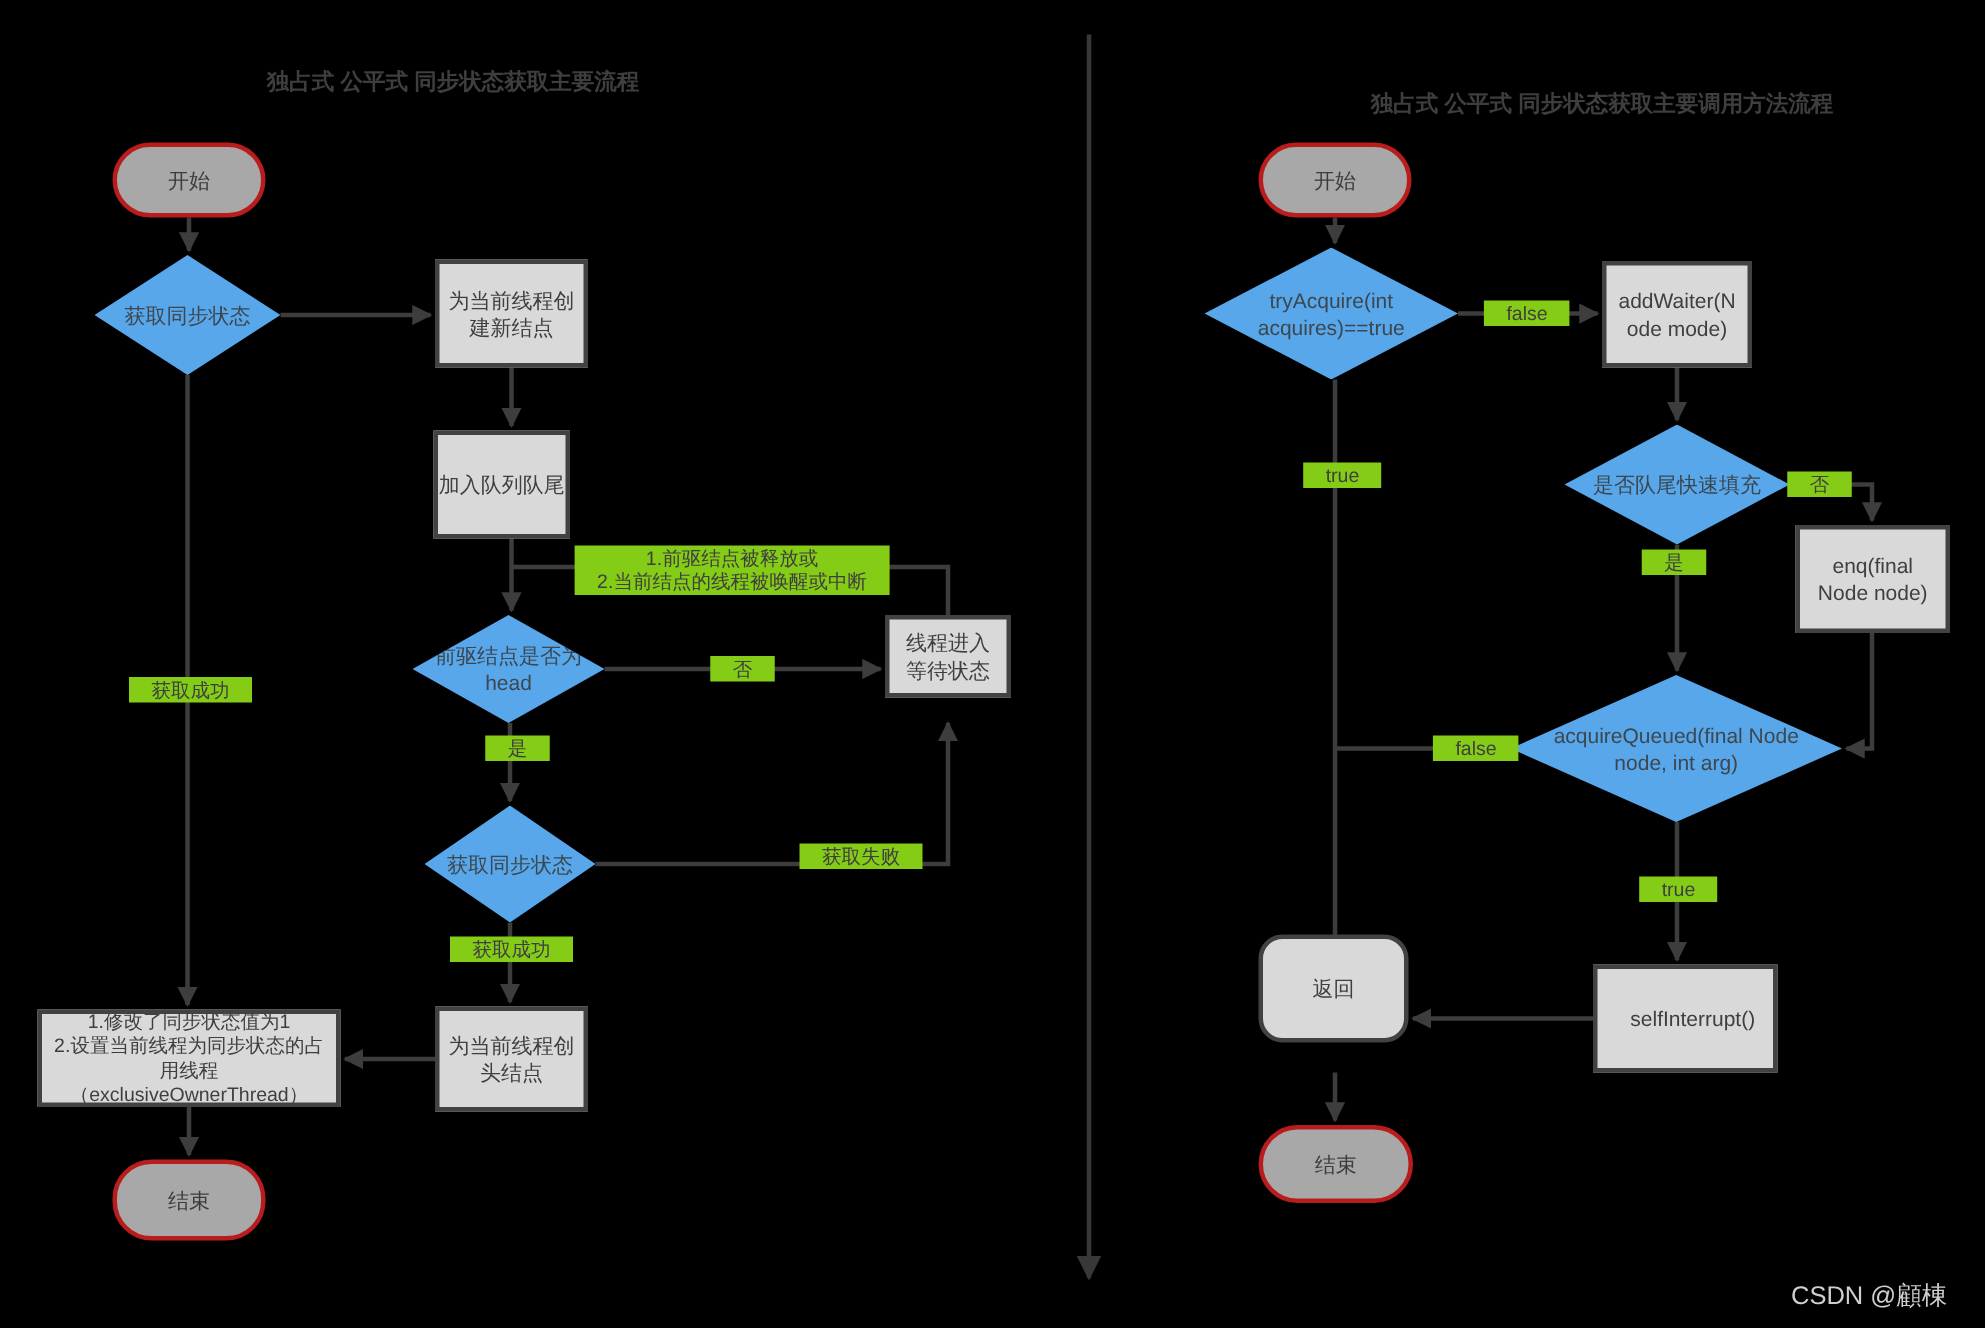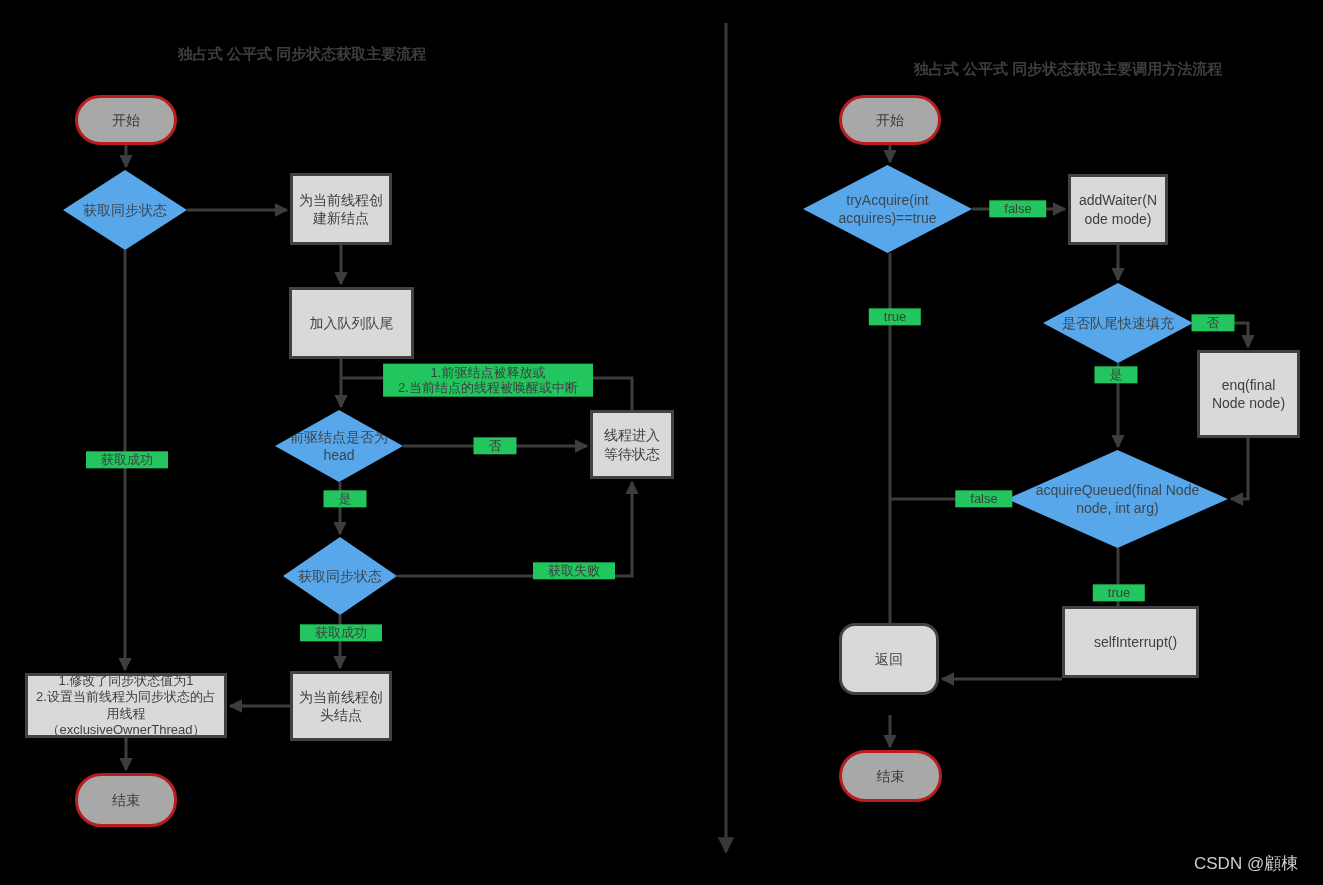--- a/index.html
+++ b/index.html
@@ -39,21 +39,21 @@
     border:3px solid #424242;
   }
   .diamond{
     background:#58a7eb;
     clip-path:polygon(50% 0,100% 50%,50% 100%,0 50%);
     color:#3c474f;
   }
   .elabel{
     position:absolute;
     transform:translate(-50%,-50%);
-    background:#22c55e;
+    background:#84cc16;
     color:#3f3f3f;
     font-size:13px;line-height:1.18;
     padding:1px 15px;
     white-space:pre-line;
     text-align:center;
   }
   .watermark{
     position:absolute;
     color:#cfcfcf;
     font-size:17px;
@@ -108,26 +108,26 @@
 
   <div class="title" style="left:302px;top:45px;">独占式 公平式 同步状态获取主要流程</div>
 
   <div class="node pill" style="left:75px;top:95px;width:102px;height:50px;">开始</div>
 
   <div class="node diamond" style="left:63px;top:170px;width:124px;height:80px;">获取同步状态</div>
 
   <div class="node rect" style="left:290px;top:173px;width:102px;height:72px;text-align:center;">为当前线程创
 建新结点</div>
 
-  <div class="node rect" style="left:289px;top:287px;width:125px;height:72px;">加入队列队尾</div>
+  <div class="node rect" style="left:289px;top:287px;width:91px;height:72px;">加入队列队尾</div>
 
   <div class="node diamond" style="left:275px;top:410px;width:128px;height:72px;">前驱结点是否为
 head</div>
 
-  <div class="node rect" style="left:590px;top:410px;width:84px;height:69px;">线程进入
+  <div class="node rect" style="left:590px;top:410px;width:84px;height:55px;">线程进入
 等待状态</div>
 
   <div class="node diamond" style="left:283px;top:537px;width:114px;height:78px;">获取同步状态</div>
 
   <div class="node rect" style="left:290px;top:671px;width:102px;height:70px;">为当前线程创
 头结点</div>
 
   <div class="node rect small" style="left:25px;top:673px;width:202px;height:65px;">1.修改了同步状态值为1
 2.设置当前线程为同步状态的占
 用线程
@@ -148,29 +148,29 @@
   <div class="node pill" style="left:839px;top:95px;width:102px;height:50px;">开始</div>
 
   <div class="node diamond" style="left:803px;top:165px;width:169px;height:88px;">tryAcquire(int
 acquires)==true</div>
 
   <div class="node rect" style="left:1068px;top:174px;width:100px;height:71px;">addWaiter(N
 ode mode)</div>
 
   <div class="node diamond" style="left:1043px;top:283px;width:150px;height:80px;">是否队尾快速填充</div>
 
-  <div class="node rect" style="left:1197px;top:350px;width:103px;height:88px;text-align:center;">enq(final
+  <div class="node rect" style="left:1197px;top:350px;width:103px;height:72px;text-align:center;">enq(final
 Node node)</div>
 
   <div class="node diamond" style="left:1007px;top:450px;width:221px;height:98px;">acquireQueued(final Node
 node, int arg)</div>
 
   <div class="node rect" style="left:839px;top:623px;width:100px;height:72px;border-radius:16px;">返回</div>
 
-  <div class="node rect" style="left:1062px;top:606px;width:137px;height:72px;padding-left:10px;">selfInterrupt()</div>
+  <div class="node rect" style="left:1062px;top:643px;width:123px;height:72px;padding-left:10px;">selfInterrupt()</div>
 
   <div class="node pill" style="left:839px;top:750px;width:103px;height:52px;">结束</div>
 
   <div class="elabel" style="left:1018px;top:209px;">false</div>
   <div class="elabel" style="left:1213px;top:323px;">否</div>
   <div class="elabel" style="left:1116px;top:375px;">是</div>
   <div class="elabel" style="left:984px;top:499px;">false</div>
   <div class="elabel" style="left:895px;top:317px;">true</div>
   <div class="elabel" style="left:1119px;top:593px;">true</div>
 

